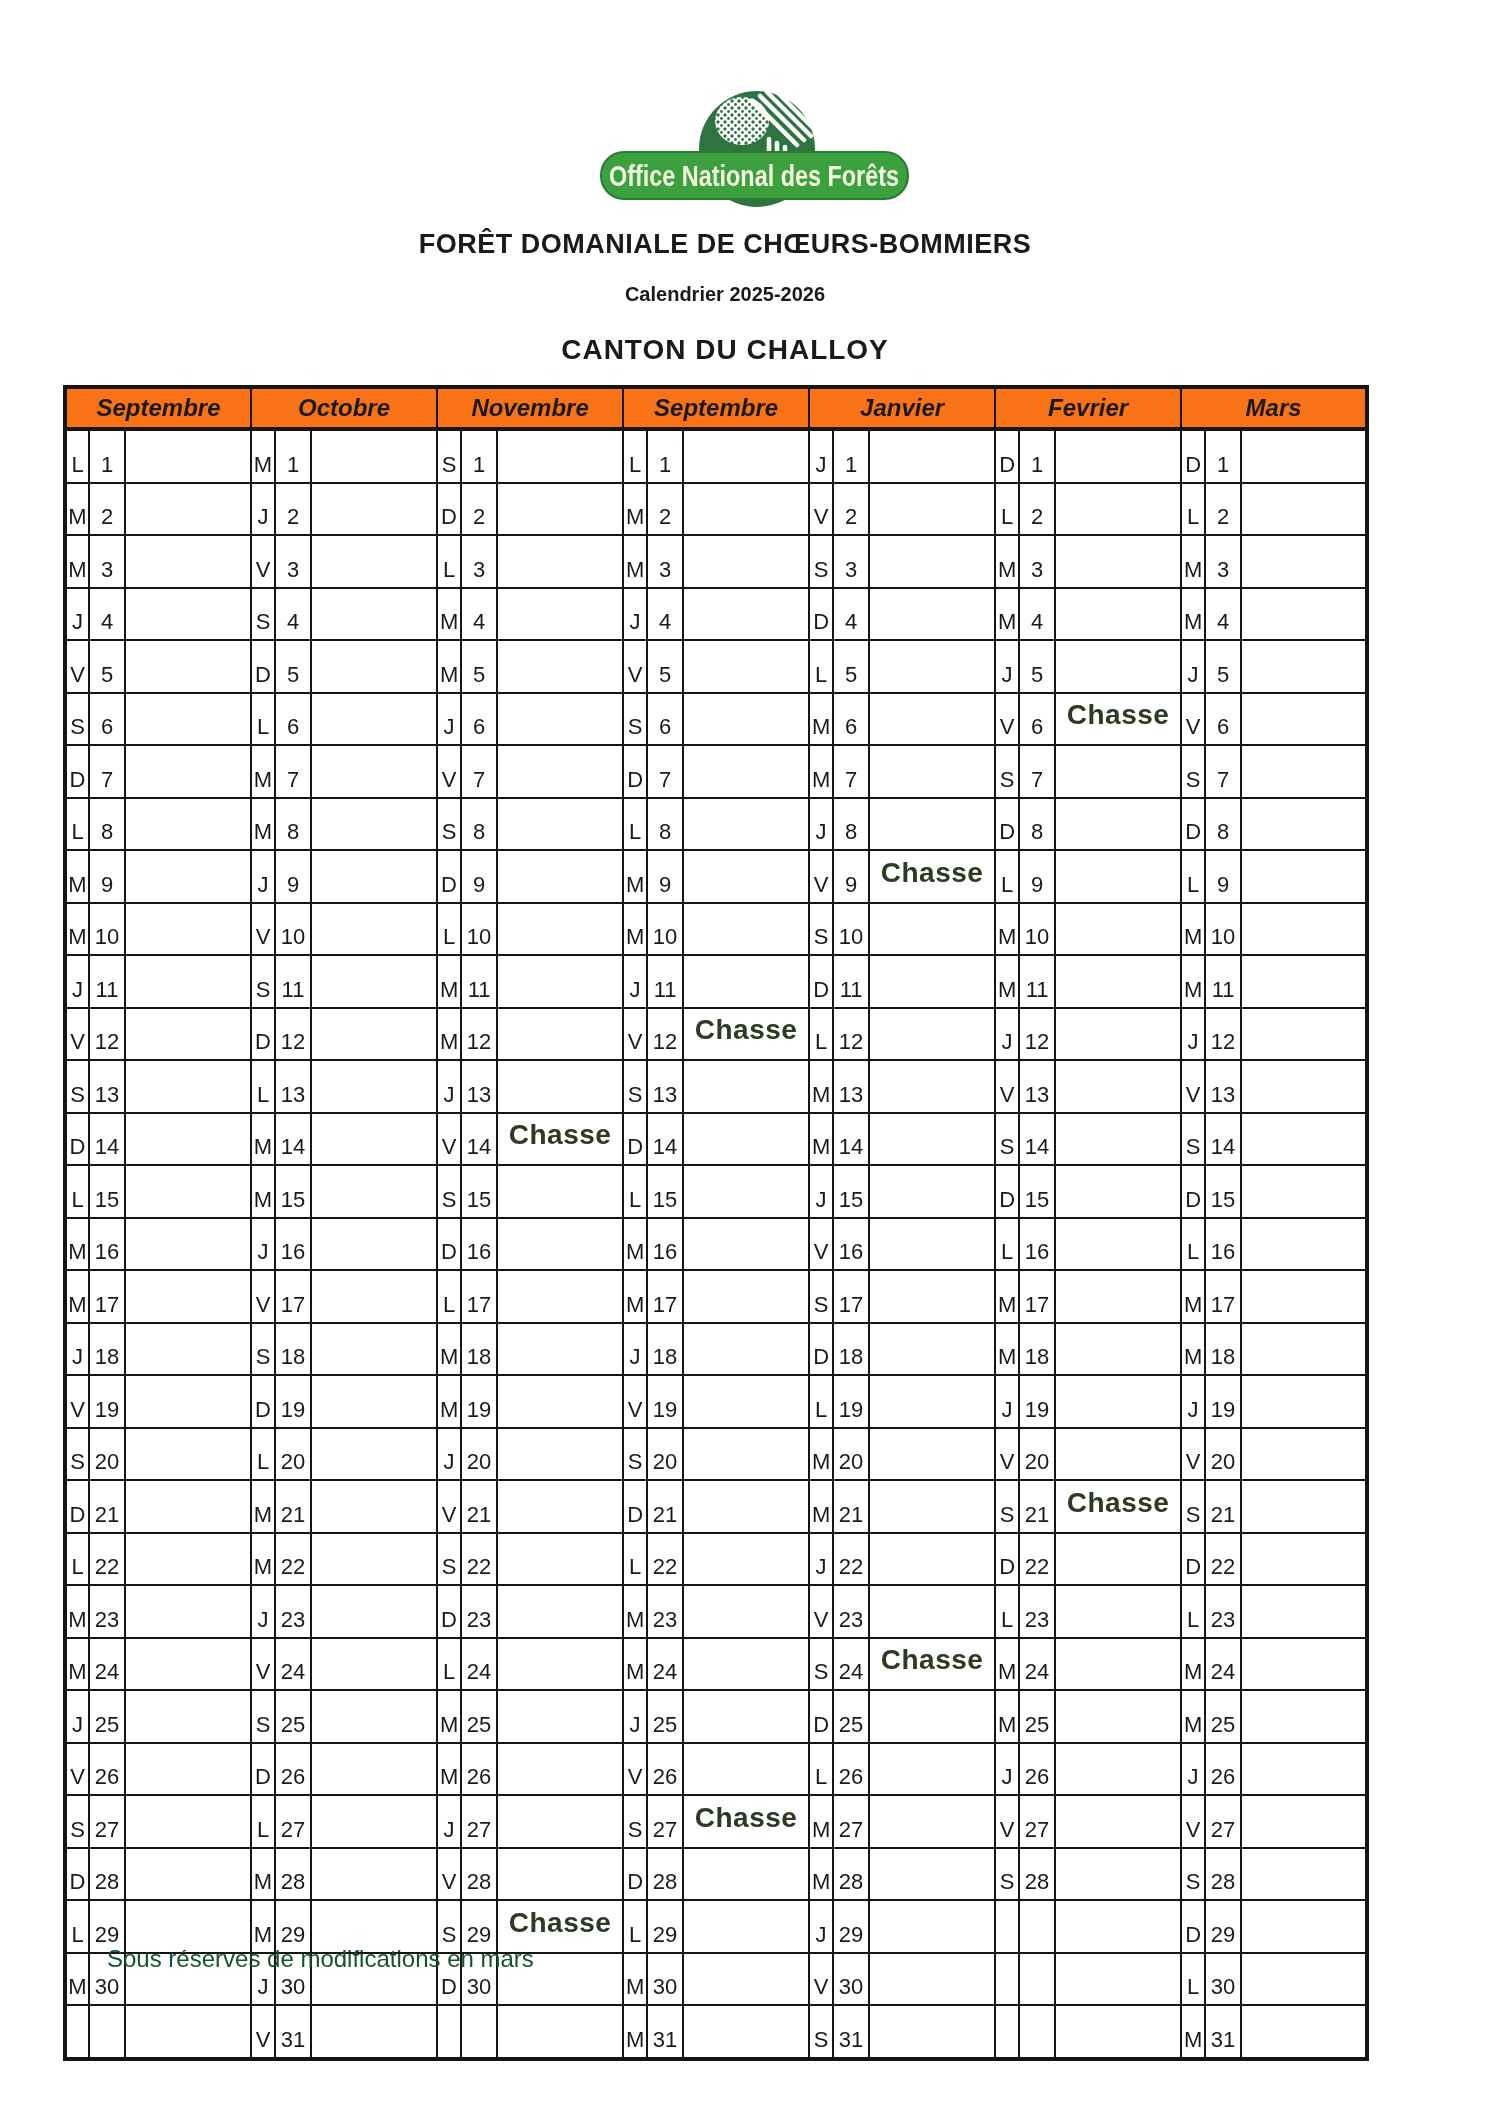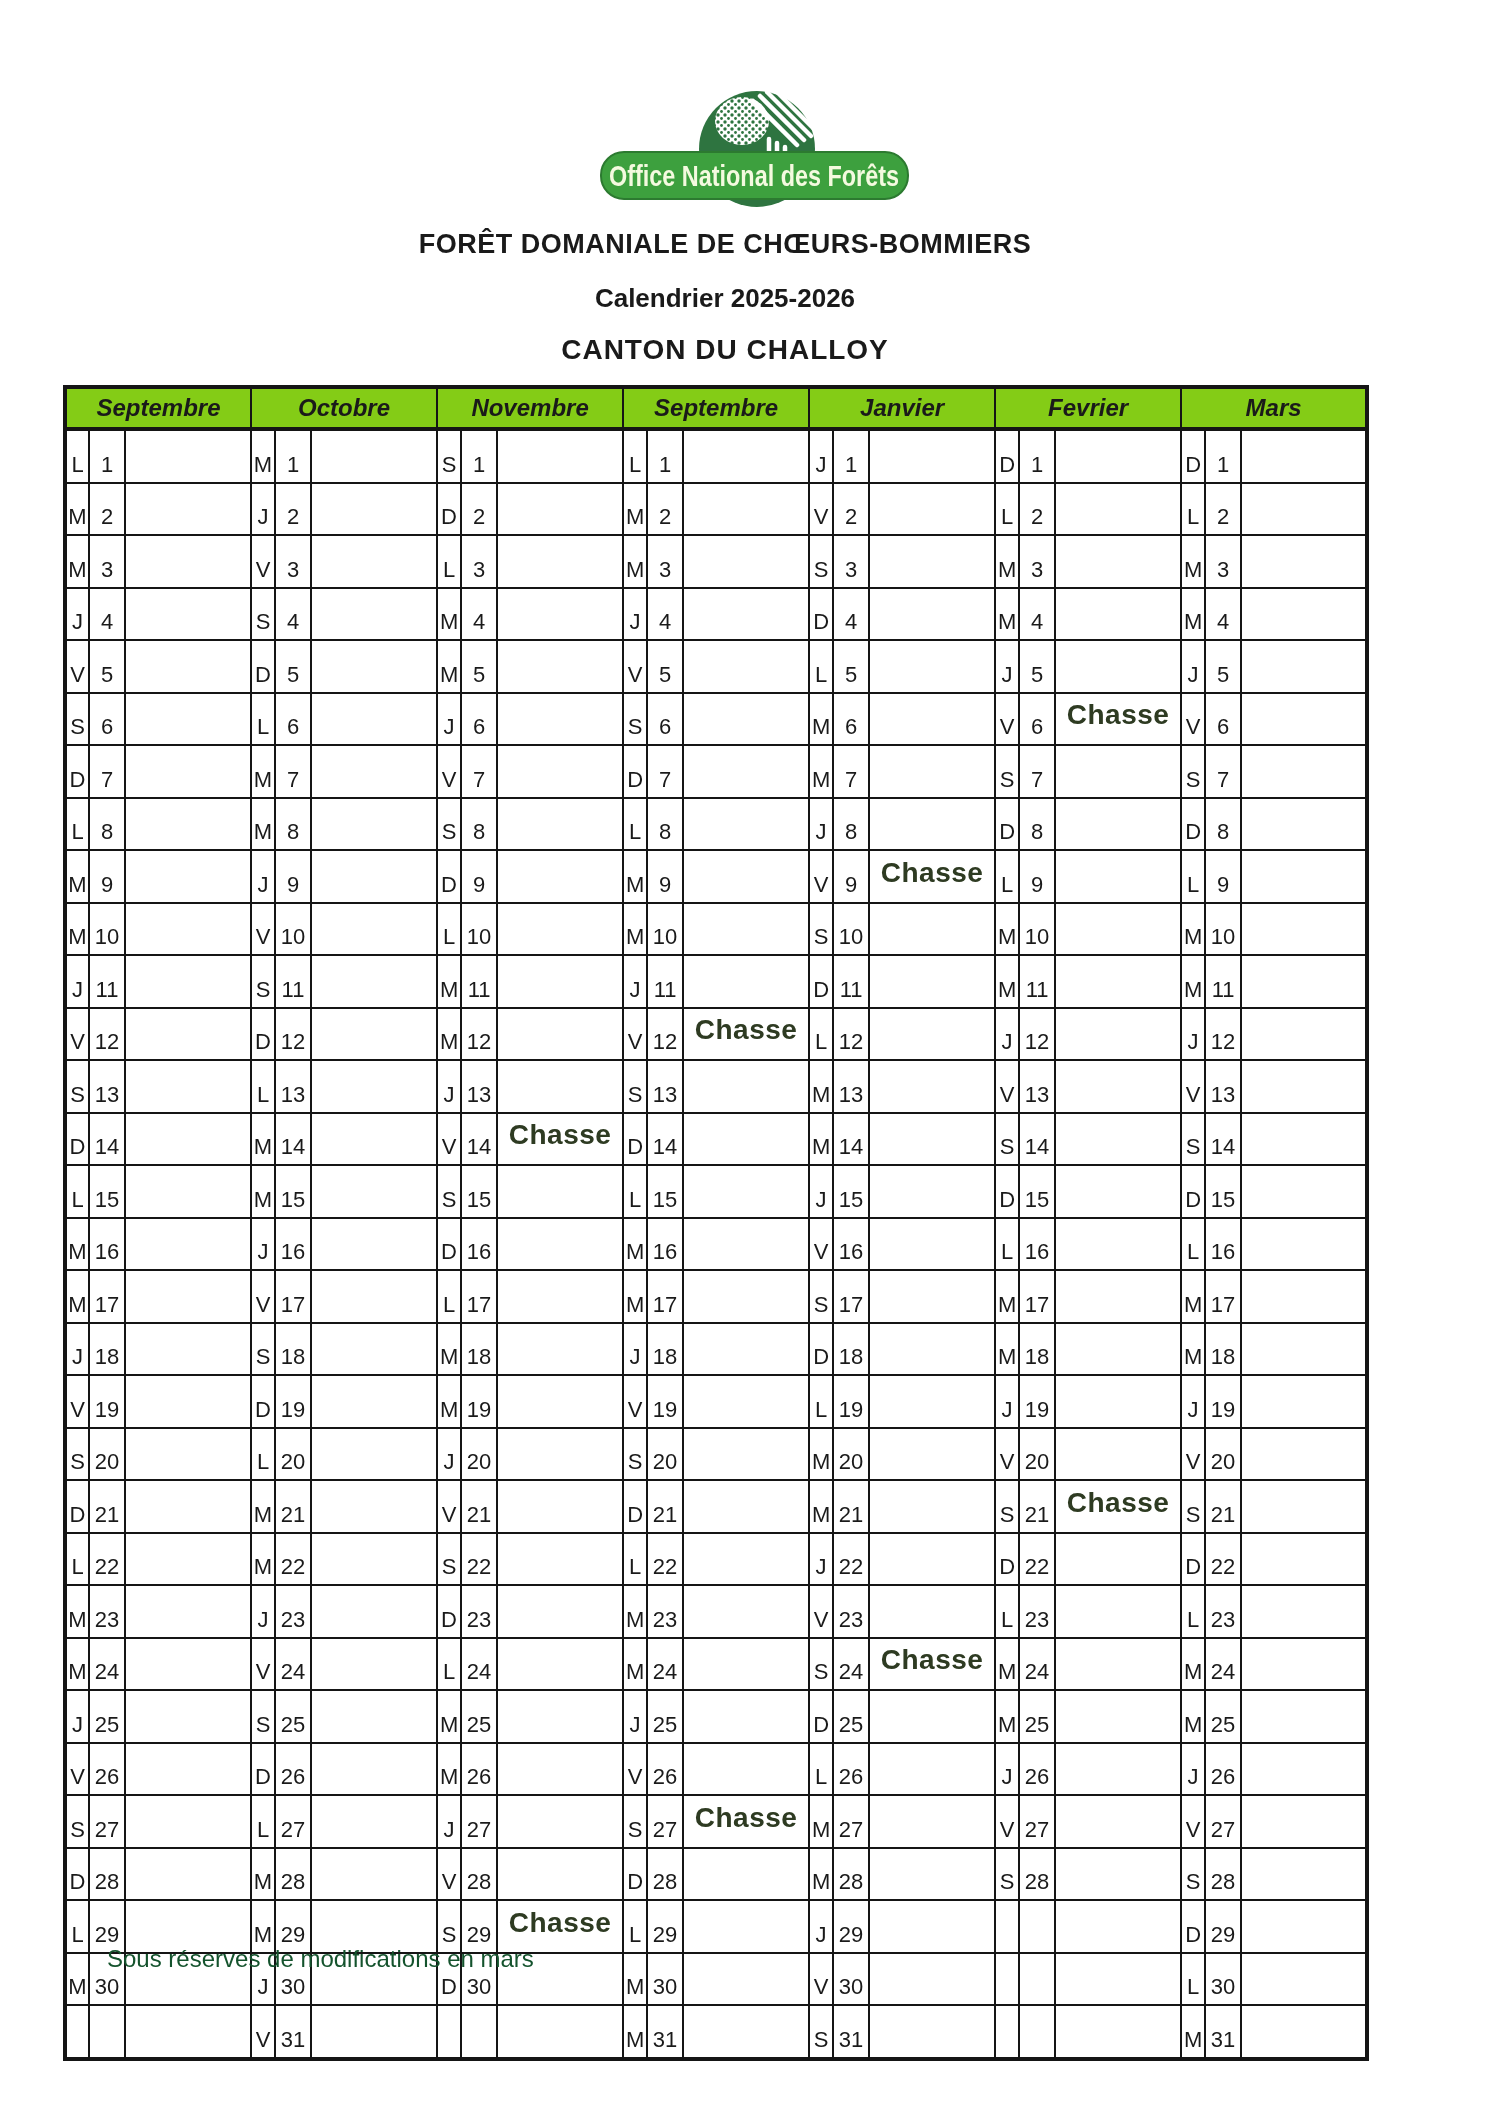--- a/index.html
+++ b/index.html
@@ -9,36 +9,36 @@
     -webkit-font-smoothing:antialiased;
   }
   .page{position:absolute;inset:0;overflow:hidden;}
 
   
   .logo-wrap{position:absolute;left:590px;top:85px;width:330px;height:132px;}
 
   
   .title-line{position:absolute;left:0;width:1450px;text-align:center;font-weight:bold;}
   .title-forest{top:229px;font-size:27px;letter-spacing:0.5px;}
-  .title-calendar{top:283px;font-size:26px;}
+  .title-calendar{top:283px;font-size:20px;}
   .title-canton{top:334px;font-size:28px;letter-spacing:1px;}
 
   
   table.cal{
     position:absolute;left:63px;top:385px;width:1302px;
     border-collapse:collapse;table-layout:fixed;
     border:4px solid #151515;
   }
   col.col-letter{width:24px;}
   col.col-num{width:36px;}
   col.col-blank{width:126px;}
   table.cal th{
     height:38px;border:2px solid #151515;border-bottom:4px solid #151515;
     font-style:italic;font-weight:bold;font-size:24px;text-align:center;
-    padding:0;background:#84cc16;
+    padding:0;background:#f97316;
   }
   table.cal td{
     height:46.5px;border:2px solid #151515;vertical-align:bottom;
     font-size:22px;padding:0 0 4px 0;background:#fff;overflow:visible;
   }
   td.letter{text-align:center;}
   td.num{text-align:center;}
   td.blank{text-align:center;}
   td.hl{
     background:linear-gradient(100deg,#aae95f 0%,#93de3c 40%,#a5e654 72%,#8fda37 100%);

